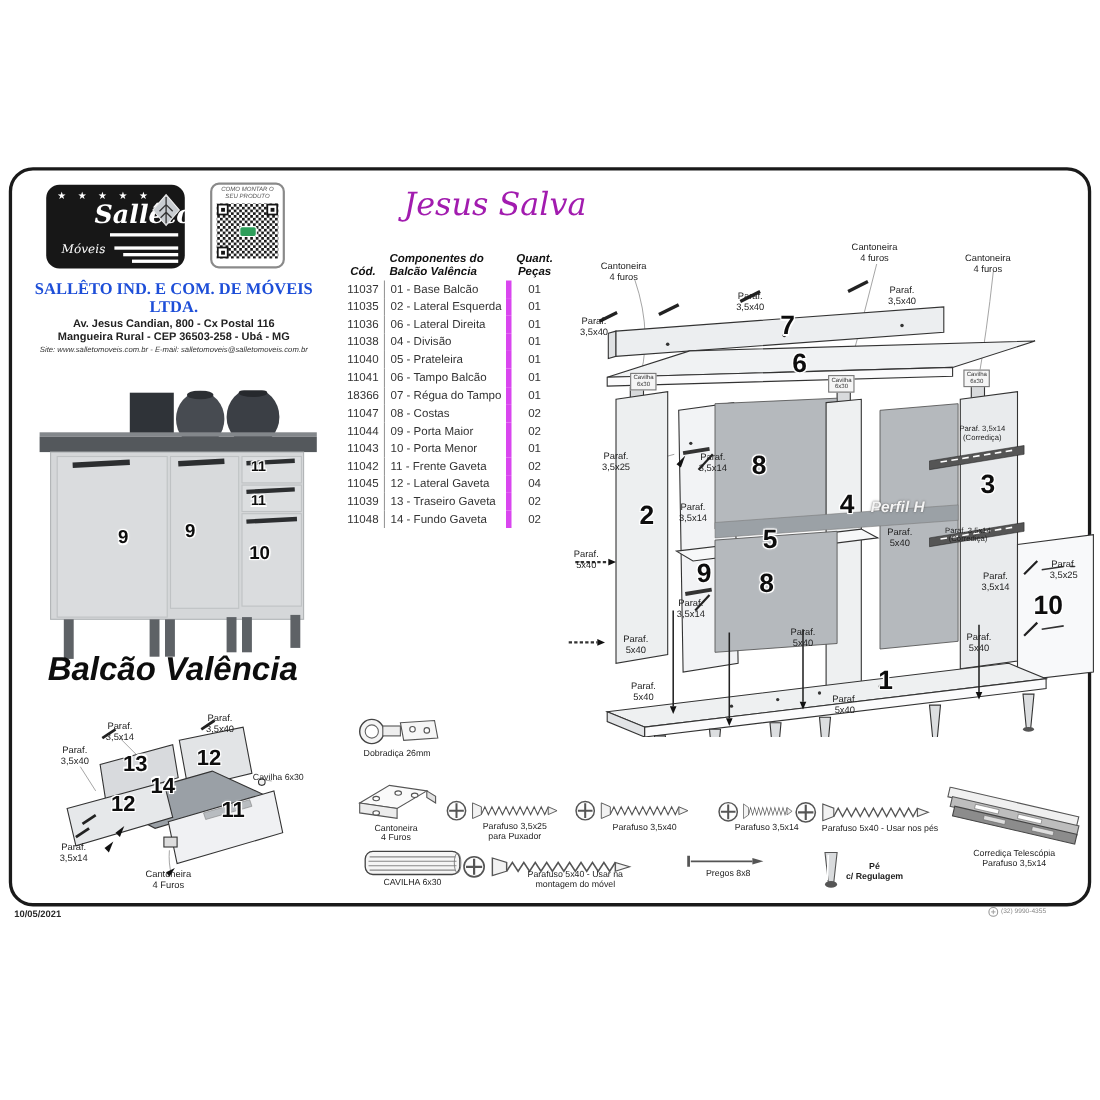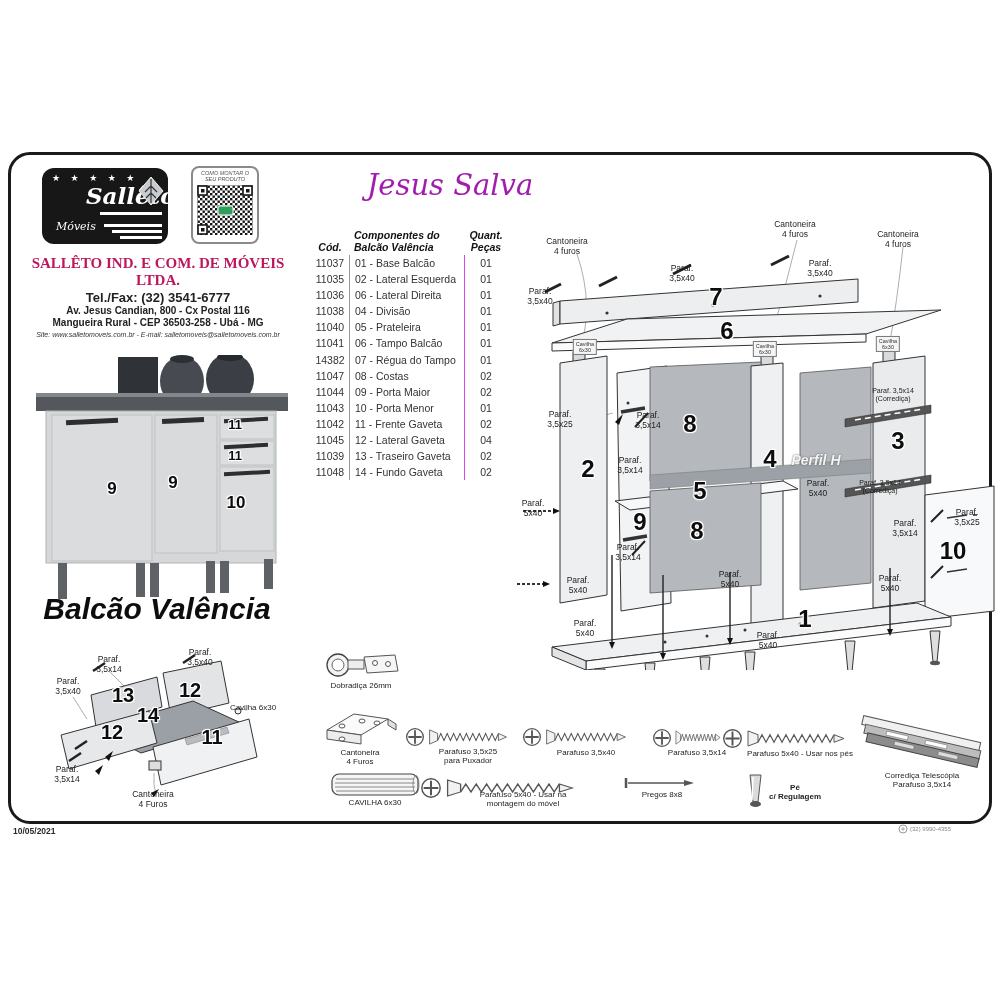--- a/index.html
+++ b/index.html
@@ -18,33 +18,33 @@
         font-style:italic;font-weight:bold;font-size:23px;margin-left:36px;}
   .logo .sub{position:absolute;left:14px;top:52px;font-family:"DejaVu Serif",serif;
         font-style:italic;font-size:11px;}
   .stripe{position:absolute;background:#fff;height:3px;}
   
   .qrbox{position:absolute;left:191px;top:166px;width:68px;height:78px;border:2px solid #8a8a8a;
          border-radius:8px;background:#fff;text-align:center;padding-top:2px;box-sizing:border-box;}
   .qrbox .cap{font-size:5.5px;line-height:1.1;color:#555;font-style:italic;}
   
   .company{position:absolute;left:8px;top:255px;width:300px;text-align:center;}
-  .company .nm{font-family:"Liberation Serif",serif;font-weight:bold;font-size:15px;color:#be185d;}
+  .company .nm{font-family:"Liberation Serif",serif;font-weight:bold;font-size:15px;color:#1d4ed8;}
   .company .tf{font-weight:bold;font-size:13px;margin-top:1px;}
   .company .ad{font-weight:bold;font-size:10px;line-height:1.2;}
   .company .se{font-style:italic;font-size:7px;color:#333;margin-top:2px;}
   .motto{position:absolute;left:340px;top:168px;width:220px;text-align:center;
          font-family:"DejaVu Serif","Liberation Serif",serif;font-style:italic;font-size:29px;color:#a21caf;}
   
   .ptable{position:absolute;left:311px;top:229px;width:202px;font-size:10.5px;color:#333;}
   .ptable .hd{display:flex;align-items:flex-end;font-weight:bold;font-style:italic;font-size:10.5px;
               color:#111;padding-bottom:2px;}
   .ptable .row{display:flex;line-height:16.1px;align-items:flex-end;}
   .c-code{width:38px;text-align:center;flex:none;}
-  .c-comp{width:116px;flex:none;padding-left:5px;border-left:1px solid #999;border-right:1px solid #d946ef;
+  .c-comp{width:116px;flex:none;padding-left:5px;border-left:1px solid #999;border-right:5px solid #d946ef;
           box-sizing:border-box;text-align:left;}
   .c-qty{width:42px;text-align:center;flex:none;}
   
   .num{position:absolute;transform:translate(-50%,-50%);font-weight:bold;color:#0d0d0d;
        text-shadow:0 0 2px #fff,0 0 3px #fff,1px 1px 0 #fff,-1px -1px 0 #fff,1px -1px 0 #fff,-1px 1px 0 #fff;}
   .n24{font-size:24px;} .n20{font-size:20px;text-align:right;} .n17{font-size:17px;} .n13{font-size:13px;font-weight:bold;}
   
   .lbl{position:absolute;transform:translate(-50%,-50%);font-size:8.5px;line-height:1.12;color:#1d1d1d;
        text-align:center;white-space:pre-line;}
   .lbl.s7{font-size:7px;} .lbl.s8{font-size:8px;} .lbl.b{font-weight:bold;}
@@ -115,21 +115,20 @@
           <rect x="6" y="6" width="3.5" height="3.5"></rect>
           <rect x="51" y="6" width="3.5" height="3.5"></rect>
           <rect x="6" y="45" width="3.5" height="3.5"></rect>
         </g>
       <rect x="23" y="23" width="15" height="9" rx="2" fill="#2e9e5b" stroke="#fff" stroke-width="1"></rect>
     </svg>
   </div>
 
   <div class="company">
     <div class="nm">SALLÊTO IND. E COM. DE MÓVEIS LTDA.</div>
-    <div class="tf">Tel./Fax: (32) 3541-6777</div>
     <div class="ad">Av. Jesus Candian, 800 - Cx Postal 116</div>
     <div class="ad">Mangueira Rural - CEP 36503-258 - Ubá - MG</div>
     <div class="se">Site: www.salletomoveis.com.br   -   E-mail: salletomoveis@salletomoveis.com.br</div>
   </div>
 
   <div class="motto">Jesus Salva</div>
 
   <div class="ptable">
     <div class="hd">
       <div class="c-code">Cód.</div>
@@ -162,21 +161,21 @@
         <div class="c-code">11040</div>
         <div class="c-comp">05 - Prateleira</div>
         <div class="c-qty">01</div>
       </div>
     <div class="row">
         <div class="c-code">11041</div>
         <div class="c-comp">06 - Tampo Balcão</div>
         <div class="c-qty">01</div>
       </div>
     <div class="row">
-        <div class="c-code">14382</div>
+        <div class="c-code">18366</div>
         <div class="c-comp">07 - Régua do Tampo</div>
         <div class="c-qty">01</div>
       </div>
     <div class="row">
         <div class="c-code">11047</div>
         <div class="c-comp">08 - Costas</div>
         <div class="c-qty">02</div>
       </div>
     <div class="row">
         <div class="c-code">11044</div>

